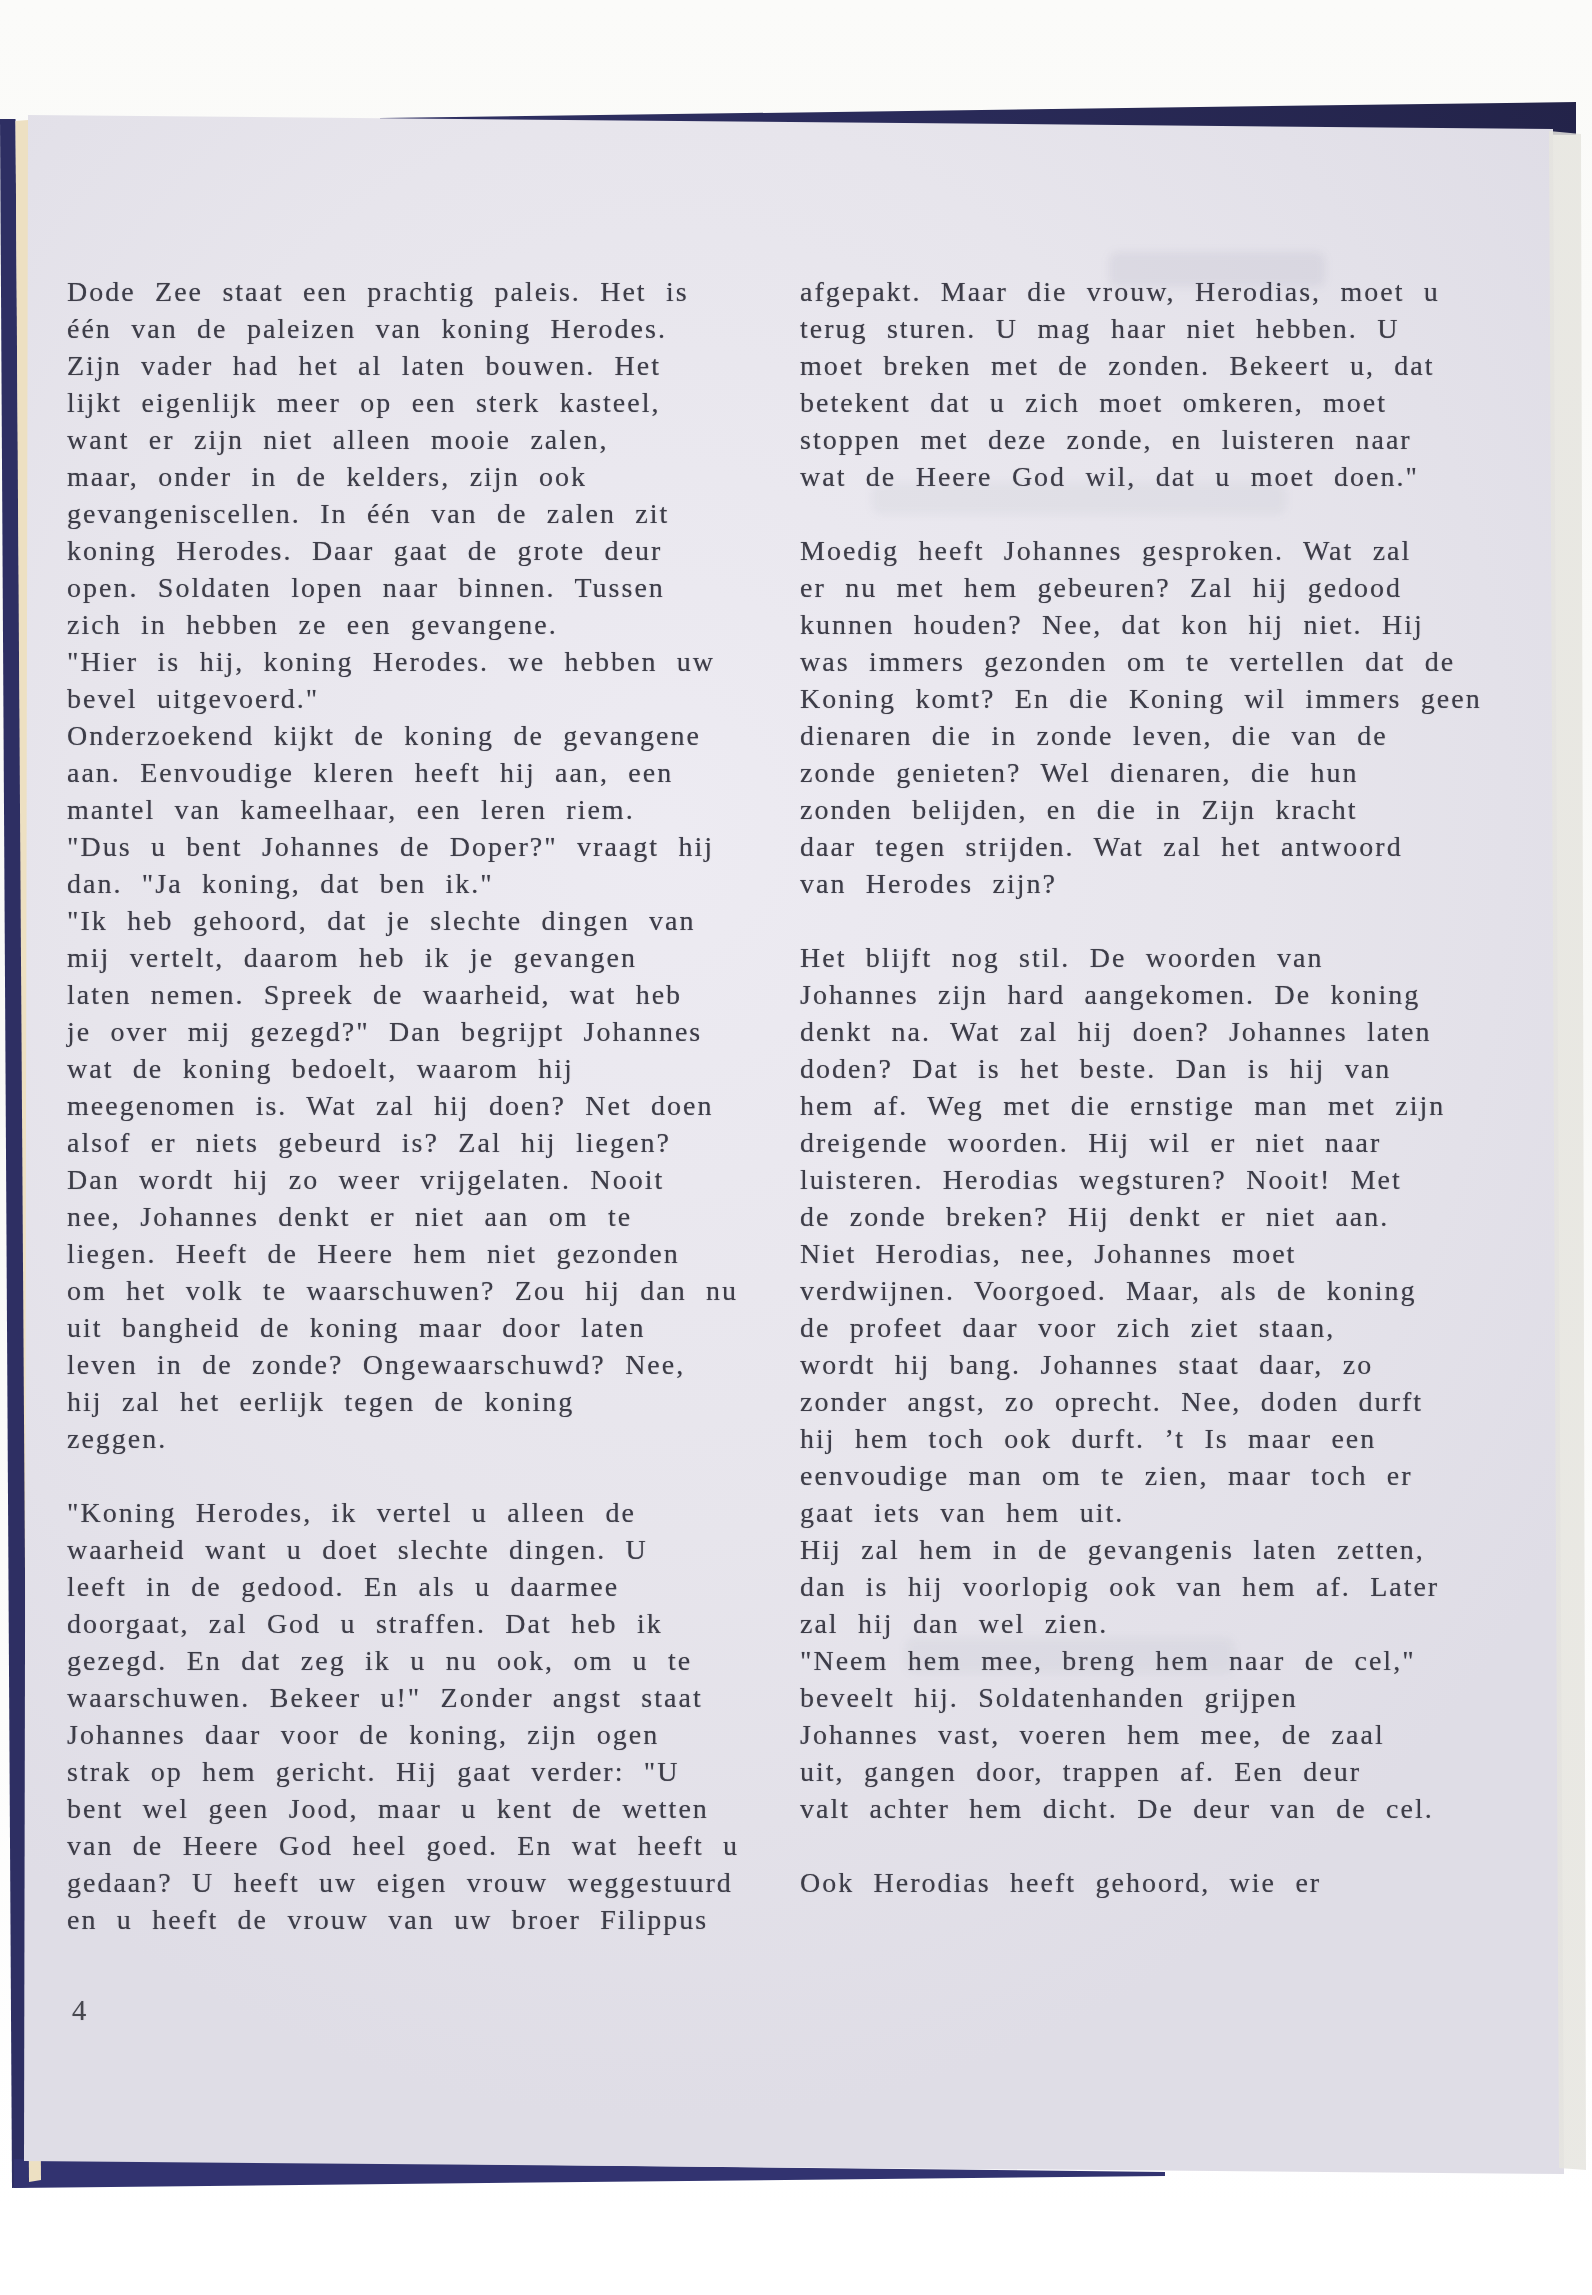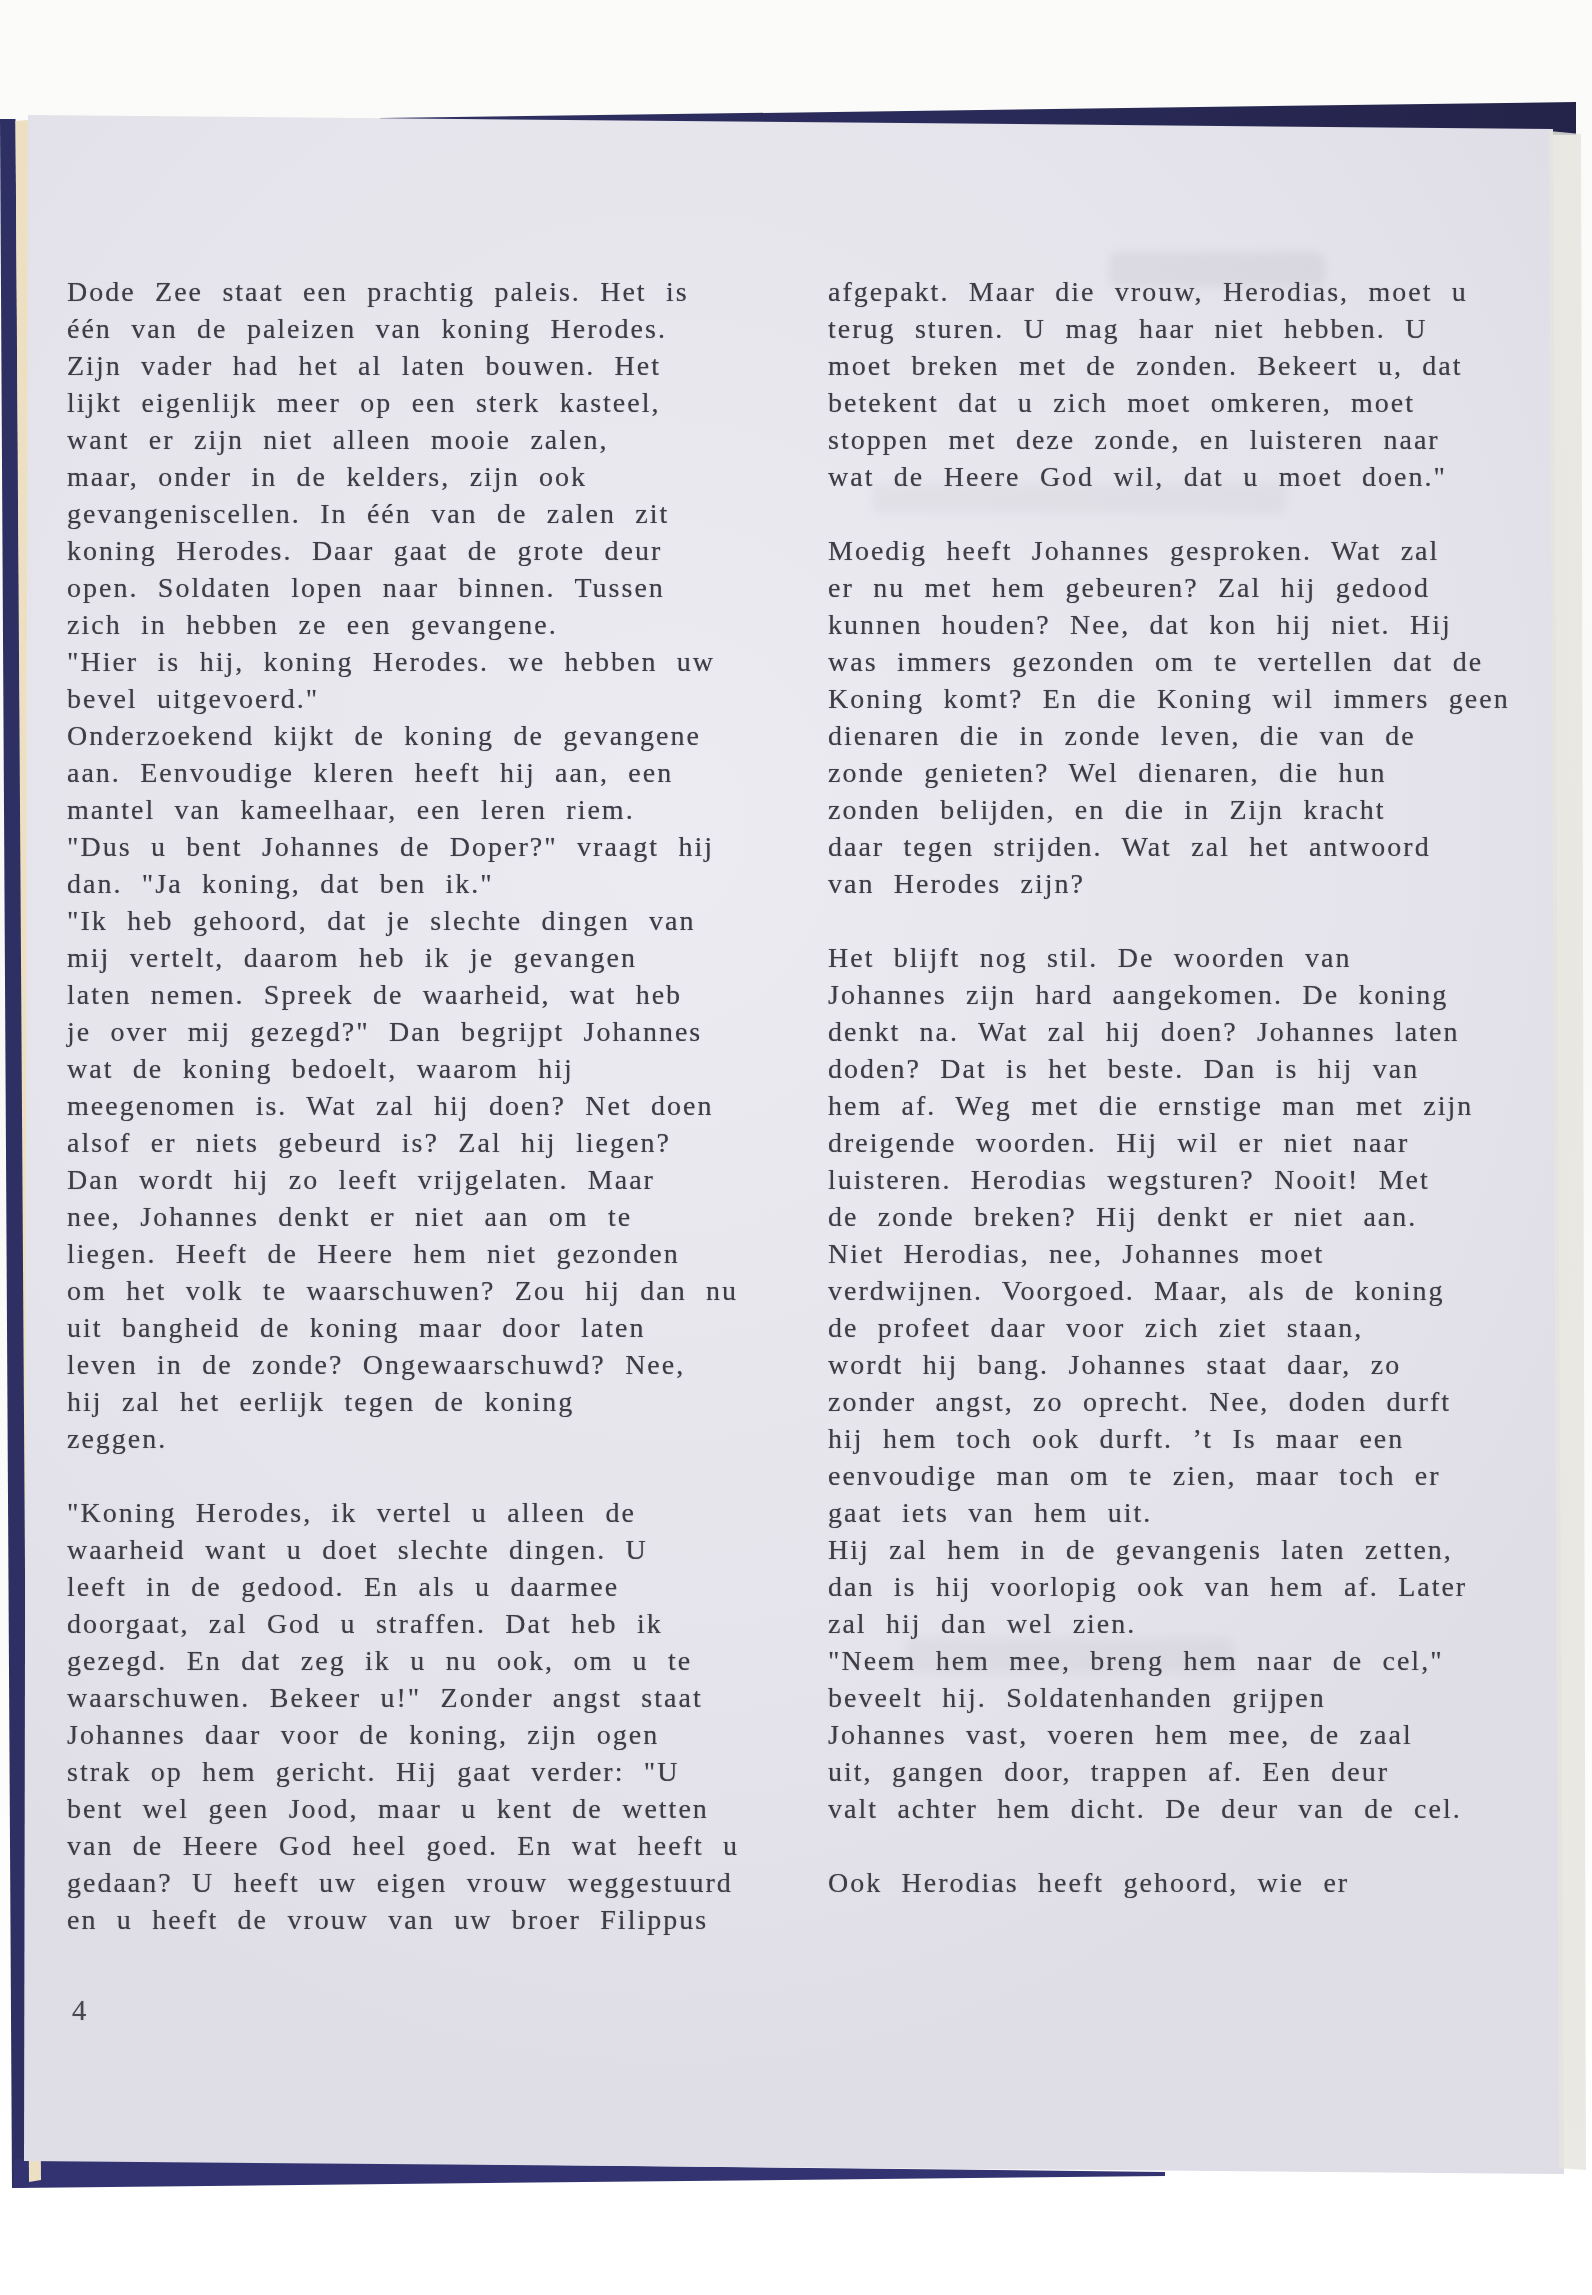--- a/index.html
+++ b/index.html
@@ -30,21 +30,21 @@
     clip-path:polygon(28px 115px,1553px 129px,1564px 2174px,24px 2161px);
     box-shadow:inset 0 2.6px 5.2px rgba(0,0,0,.07);
   }
   .right-edge{
     background:linear-gradient(90deg,#c9c8c3 0%,#dddcd7 35%,#e6e5df 100%);
     clip-path:polygon(1549px 131px,1581px 134px,1586px 2170px,1559px 2168px);
     opacity:.85;
   }
   .col{position:absolute;top:273px;}
   .col-left{left:67px;}
-  .col-right{left:828px;}
+  .col-right{left:800px;}
   .line{
     height:37px;line-height:37px;white-space:nowrap;
     font-size:28px;color:#3d3d48;
     letter-spacing:2px;word-spacing:10.4px;
     text-shadow:0 0 0.9px rgba(61,61,72,.55);
   }
   .page-number{
     position:absolute;left:72px;top:1992px;height:37px;line-height:37px;
     font-size:28.5px;color:#47474f;letter-spacing:1.7px;
     text-shadow:0 0 0.9px rgba(61,61,72,.5);
@@ -86,21 +86,21 @@
         <div class="line">mantel van kameelhaar, een leren riem.</div>
         <div class="line">"Dus u bent Johannes de Doper?" vraagt hij</div>
         <div class="line">dan. "Ja koning, dat ben ik."</div>
         <div class="line">"Ik heb gehoord, dat je slechte dingen van</div>
         <div class="line">mij vertelt, daarom heb ik je gevangen</div>
         <div class="line">laten nemen. Spreek de waarheid, wat heb</div>
         <div class="line">je over mij gezegd?" Dan begrijpt Johannes</div>
         <div class="line">wat de koning bedoelt, waarom hij</div>
         <div class="line">meegenomen is. Wat zal hij doen? Net doen</div>
         <div class="line">alsof er niets gebeurd is? Zal hij liegen?</div>
-        <div class="line">Dan wordt hij zo leeft vrijgelaten. Maar</div>
+        <div class="line">Dan wordt hij zo weer vrijgelaten. Nooit</div>
         <div class="line">nee, Johannes denkt er niet aan om te</div>
         <div class="line">liegen. Heeft de Heere hem niet gezonden</div>
         <div class="line">om het volk te waarschuwen? Zou hij dan nu</div>
         <div class="line">uit bangheid de koning maar door laten</div>
         <div class="line">leven in de zonde? Ongewaarschuwd? Nee,</div>
         <div class="line">hij zal het eerlijk tegen de koning</div>
         <div class="line">zeggen.</div>
         <div class="line">&nbsp;</div>
         <div class="line">"Koning Herodes, ik vertel u alleen de</div>
         <div class="line">waarheid want u doet slechte dingen. U</div>

